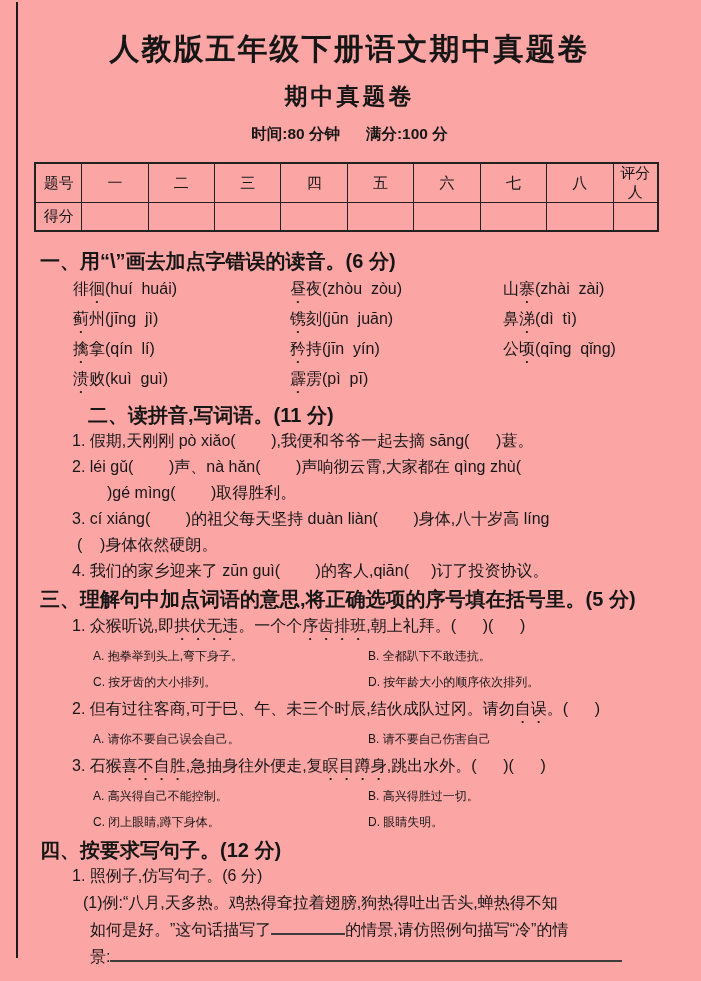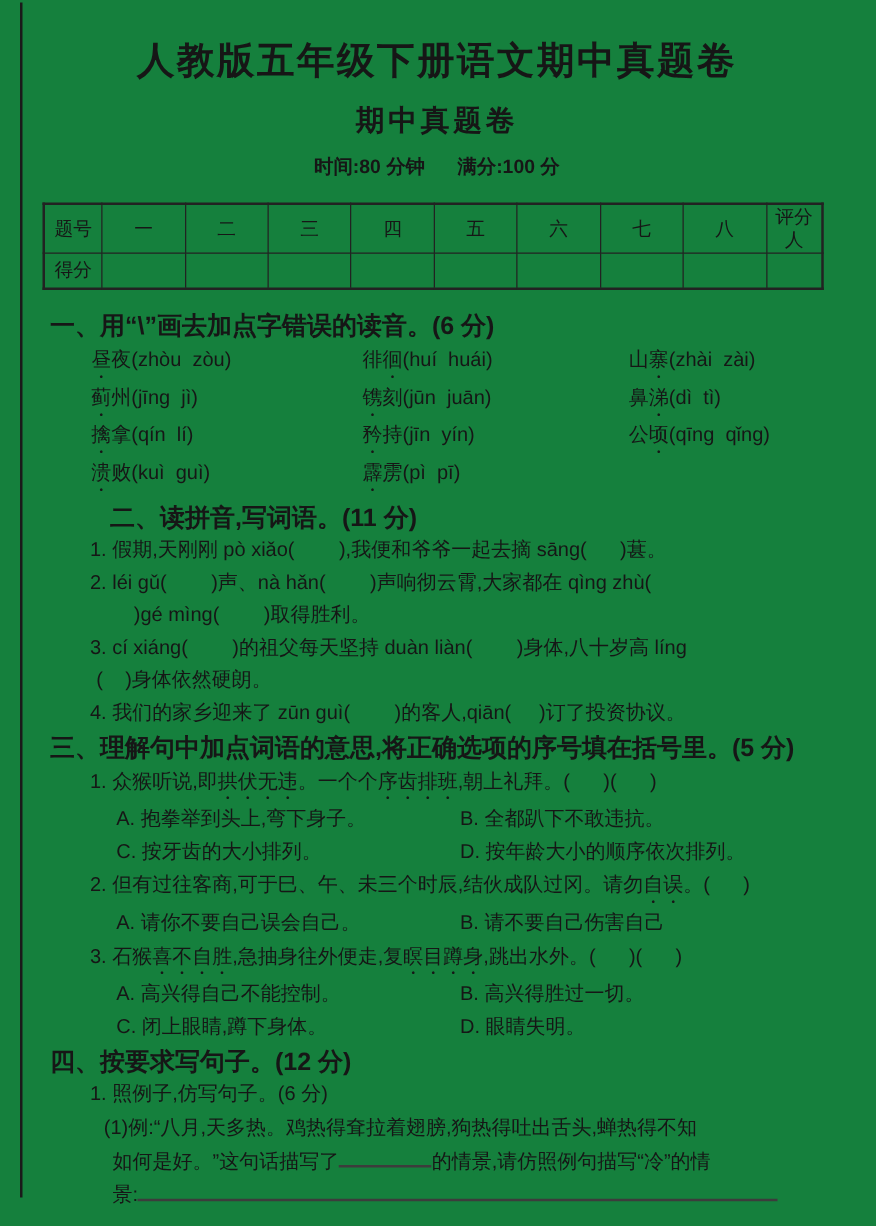--- a/index.html
+++ b/index.html
@@ -1,18 +1,18 @@
 <!DOCTYPE html>
 <html><head>
 <meta charset="utf-8">
 <style>
   html,body { margin:0; padding:0; }
   body { width:701px; height:981px; background:#f6f6f4; }
   .page {
-    position:relative; width:701px; height:981px; background:#15803d;
+    position:relative; width:701px; height:981px; background:#fca5a5;
     font-family:"Liberation Sans","DejaVu Sans",sans-serif;
     color:#161616; overflow:hidden;
   }
   .margin-rule { position:absolute; left:16px; top:2px; width:2px; height:956px; background:#1a1a1a; }
   .content { padding:22px 42px 0 40px; }
 
   .title { font-size:30px; font-weight:bold; text-align:center; letter-spacing:2px; margin:8px 0 0 0; line-height:38px; }
   .subtitle { font-size:23px; font-weight:bold; text-align:center; letter-spacing:3px; margin:13px 0 0 0; line-height:30px; }
   .meta { display:flex; justify-content:center; gap:26px; font-weight:bold; font-size:15.5px; margin-top:13px; line-height:20px; }
 
@@ -40,21 +40,21 @@
   .grid1 { margin-left:33px; margin-top:2px; display:grid; grid-template-columns:217px 213px auto; font-size:16px; line-height:26px; }
   .w-item { white-space:pre; }
 
   .dots {
     -webkit-text-emphasis:filled dot #161616;
     -webkit-text-emphasis-position:under left;
     text-emphasis:filled dot #161616;
     text-emphasis-position:under left;
   }
 
-  .opts { display:flex; margin-left:53px; font-size:16px; line-height:26px; white-space:pre;align-items:flex-end; }
+  .opts { display:flex; margin-left:53px; font-size:12px; line-height:26px; white-space:pre;align-items:flex-end; }
   .opts .o1 { display:inline-block; width:275px; }
 
   .blank-short { display:inline-block; width:74px; height:15px; border-bottom:2px solid #3c3c3c; }
   .blank-long { display:inline-block; width:512px; height:15px; border-bottom:2px solid #3c3c3c; }
 </style>
 </head>
 <body>
 
 <div class="page">
   <div class="margin-rule"></div>
@@ -91,22 +91,22 @@
         <td class="c-num"></td>
         <td class="c-num"></td>
         <td class="c-num"></td>
         <td class="c-grader"></td>
       </tr>
     </tbody>
       </table>
 
     <div class="sec-h mt16">一、用“\”画去加点字错误的读音。(6 分)</div>
     <div class="grid1">
+      <div class="w-item"><span>徘</span><span class="dots">徊</span><span></span><span>(huí  huái)</span></div>
       <div class="w-item"><span></span><span class="dots">昼</span><span>夜</span><span>(zhòu  zòu)</span></div>
-      <div class="w-item"><span>徘</span><span class="dots">徊</span><span></span><span>(huí  huái)</span></div>
       <div class="w-item"><span>山</span><span class="dots">寨</span><span></span><span>(zhài  zài)</span></div>
       <div class="w-item"><span></span><span class="dots">蓟</span><span>州</span><span>(jīng  jì)</span></div>
       <div class="w-item"><span></span><span class="dots">镌</span><span>刻</span><span>(jūn  juān)</span></div>
       <div class="w-item"><span>鼻</span><span class="dots">涕</span><span></span><span>(dì  tì)</span></div>
       <div class="w-item"><span></span><span class="dots">擒</span><span>拿</span><span>(qín  lí)</span></div>
       <div class="w-item"><span></span><span class="dots">矜</span><span>持</span><span>(jīn  yín)</span></div>
       <div class="w-item"><span>公</span><span class="dots">顷</span><span></span><span>(qīng  qǐng)</span></div>
       <div class="w-item"><span></span><span class="dots">溃</span><span>败</span><span>(kuì  guì)</span></div>
       <div class="w-item"><span></span><span class="dots">霹</span><span>雳</span><span>(pì  pī)</span></div>
     </div>

